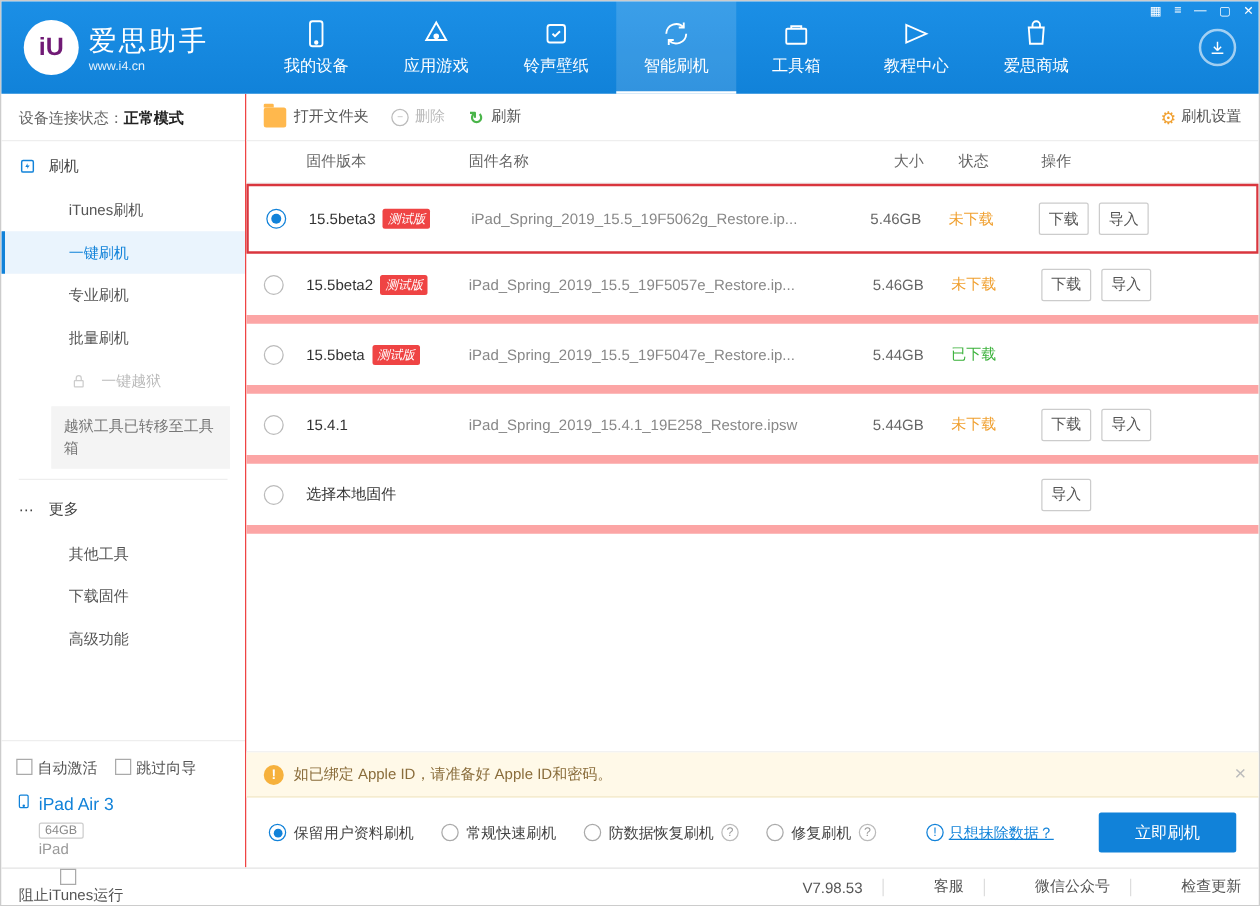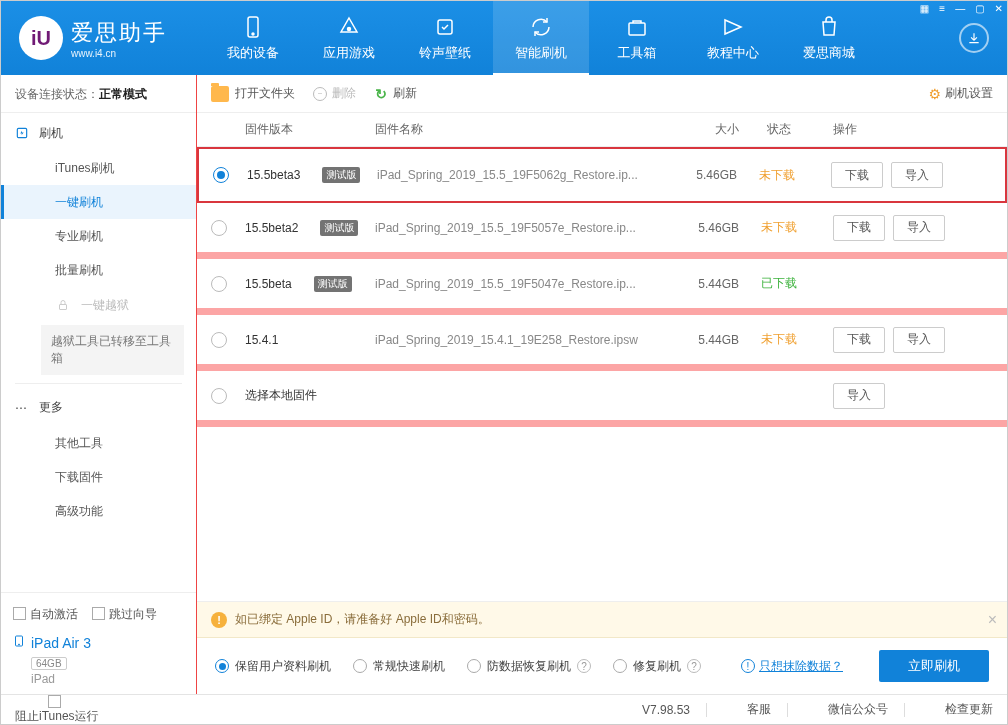--- a/index.html
+++ b/index.html
@@ -61,29 +61,29 @@
 .thead { display: flex; align-items: center; height: 34px; border-bottom: 1px solid #eee; color: #666; padding: 0 18px 0 48px; }
 .col-ver { width: 130px; }
 .col-name { flex: 1; }
 .col-size { width: 80px; text-align: right; }
 .col-status { width: 80px; text-align: center; }
 .col-ops { width: 170px; padding-left: 14px; }
 .row { display: flex; align-items: center; height: 56px; padding: 0 18px 0 14px; border-bottom: 7px solid #fca5a5; }
 .row .radio { width: 16px; height: 16px; border: 1.5px solid #bbb; border-radius: 50%; margin-right: 18px; display: flex; align-items: center; justify-content: center; cursor: pointer; }
 .row .radio.checked { border-color: #1182d9; }
 .row .radio.checked::after { content: ""; width: 8px; height: 8px; background: #1182d9; border-radius: 50%; }
-.row .ver { width: 130px; display: flex; align-items: center; gap: 22px; font-weight: 500; }
-.beta-tag { background: #737373; color: #fff; font-size: 10px; padding: 1px 4px; border-radius: 2px; }
+.row .ver { width: 130px; display: flex; align-items: center; gap: 6px; font-weight: 500; }
+.beta-tag { background: #ef4444; color: #fff; font-size: 10px; padding: 1px 4px; border-radius: 2px; font-style: italic; }
 .row .fname { flex: 1; color: #888; overflow: hidden; text-overflow: ellipsis; white-space: nowrap; }
 .row .size { width: 80px; text-align: right; color: #666; }
 .row .status { width: 80px; text-align: center; }
 .st-notdl { color: #f0a030; }
 .st-done { color: #3cb23c; }
 .row .ops { width: 170px; display: flex; gap: 8px; padding-left: 14px; }
-.btn-s { width: 52px; height: 26px; border: 1px solid #ccc; background: #fff; border-radius: 2px; font-size: 12px; color: #555; cursor: pointer; }
+.btn-s { width: 40px; height: 26px; border: 1px solid #ccc; background: #fff; border-radius: 2px; font-size: 12px; color: #555; cursor: pointer; }
 .highlight-row { border: 2px solid #d9363e; }
 
 
 .bottom-pane { border-top: 1px solid #eee; margin-top: auto; }
 .notice { background: #fff9e8; height: 36px; display: flex; align-items: center; padding: 0 14px; color: #8a6d3b; font-size: 12px; border-bottom: 1px solid #f2e8c8; position: relative; }
 .notice .warn-ic { width: 16px; height: 16px; background: #f6b13c; border-radius: 50%; color: #fff; display: flex; align-items: center; justify-content: center; margin-right: 8px; font-weight: bold; font-size: 11px; }
 .notice .close { position: absolute; right: 10px; color: #bbb; font-size: 16px; cursor: pointer; }
 .flash-opts { height: 56px; display: flex; align-items: center; padding: 0 18px; gap: 22px; }
 .ropt { display: flex; align-items: center; gap: 6px; color: #444; cursor: pointer; }
 .ropt .r { width: 14px; height: 14px; border: 1.5px solid #aaa; border-radius: 50%; display: flex; align-items: center; justify-content: center; }

